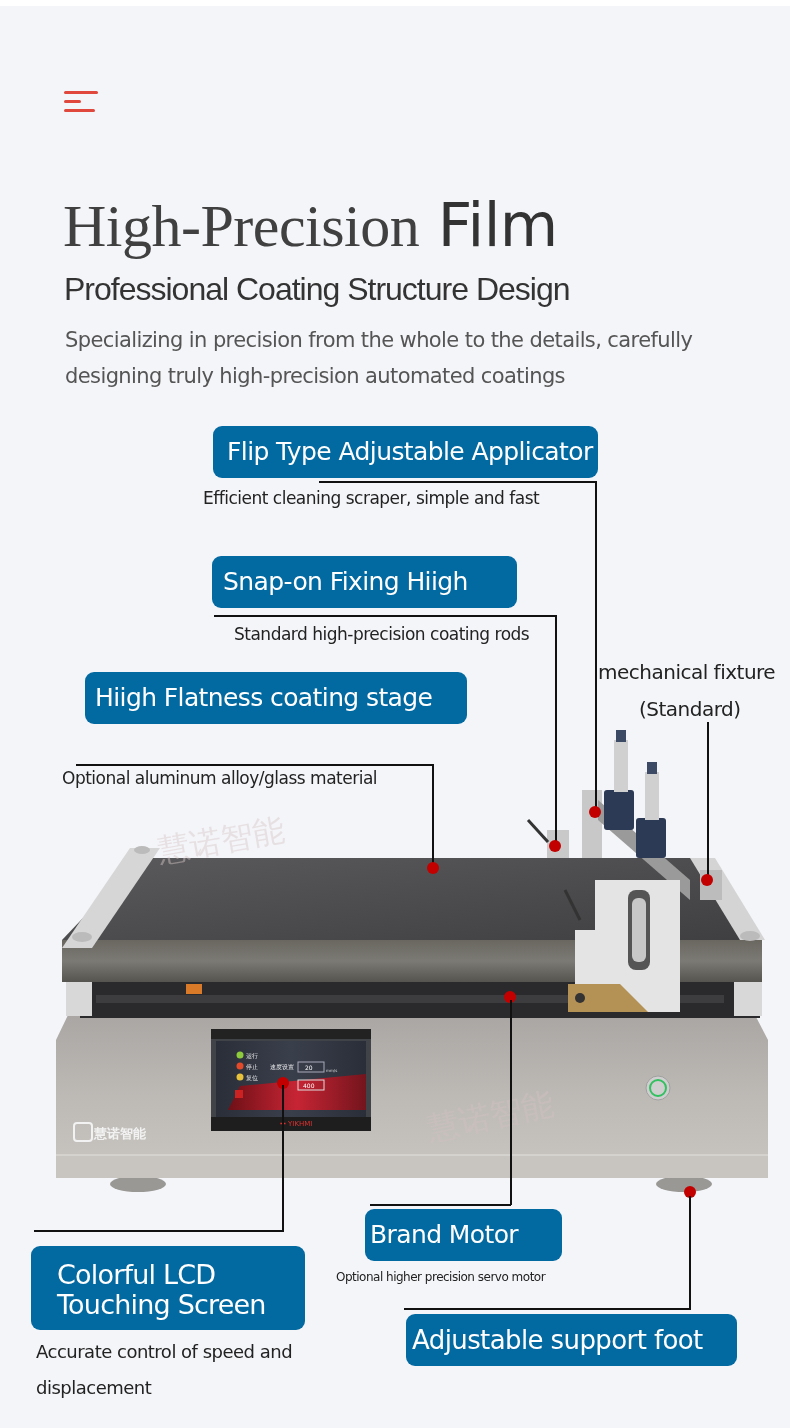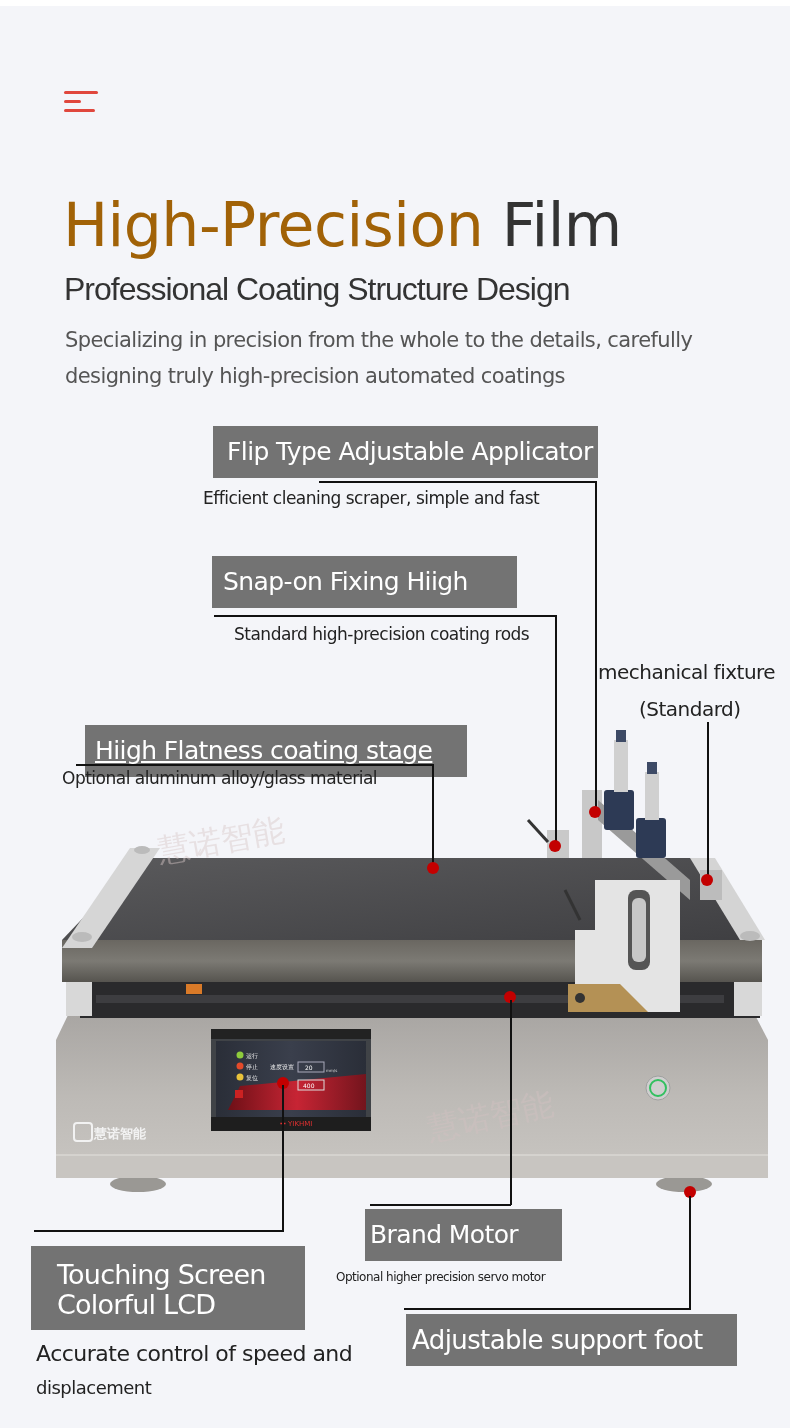--- a/index.html
+++ b/index.html
@@ -6,26 +6,26 @@
     html, body { width: 790px; height: 1428px; overflow: hidden; }
     body { background: #f4f5f9; font-family: "Liberation Sans", sans-serif; position: relative; }
     .topstrip { position:absolute; left:0; top:0; width:790px; height:6px; background:#ffffff; }
     .menu-icon { position:absolute; left:64px; top:91px; width:36px; height:22px; }
     .menu-icon span { position:absolute; left:0; height:3px; background:#e0473d; border-radius:2px; }
     .menu-icon .l1 { top:0; width:34px; }
     .menu-icon .l2 { top:9px; width:17px; }
     .menu-icon .l3 { top:18px; width:31px; }
 
     .title { position:absolute; left:63px; top:190px; font-size:60px; line-height:70px; letter-spacing:-0.5px; white-space:nowrap; font-family:"DejaVu Sans", sans-serif; font-weight:normal; }
-    .title .red { color:#a16207; }
+    .title .red { color:#404040;font-family:Liberation Serif, serif; }
     .title .dark { color:#333333; }
     .subtitle { position:absolute; left:64px; top:271px; font-size:32px; color:#333; white-space:nowrap; font-family:Liberation Sans, sans-serif; letter-spacing:-1px; }
     .desc { position:absolute; left:65px; top:322px; font-size:21px; line-height:36px; color:#555; width:690px; font-family:"DejaVu Sans", sans-serif; letter-spacing:-0.6px; }
 
-    .tag { position:absolute; background:#737373; color:#fff; font-family:"DejaVu Sans", sans-serif; white-space:nowrap; letter-spacing:-0.6px; }
+    .tag { position:absolute; background:#0369a1; color:#fff; font-family:"DejaVu Sans", sans-serif; white-space:nowrap; letter-spacing:-0.6px;border-radius:9px; }
     .note { position:absolute; color:#222; font-family:"DejaVu Sans", sans-serif; white-space:nowrap; font-size:17px; letter-spacing:-0.5px; }
     .line { position:absolute; background:#111; }
     .dot { position:absolute; width:12px; height:12px; border-radius:50%; background:#c30000; }
 
     
     .machine { position:absolute; left:0; top:0; width:790px; height:1428px; pointer-events:none; }
   </style>
 </head>
 <body>
 
@@ -158,41 +158,41 @@
 <div class="line" style="left:214px;top:615px;width:342px;height:1.5px;"></div>
 <div class="line" style="left:555px;top:615px;width:1.5px;height:230px;"></div>
 <div class="note" style="left:196px;top:624px;margin-left:38px;">Standard high-precision coating rods</div>
 <div class="dot" style="left:549px;top:840px;"></div>
 
 <div class="note" style="left:598px;top:660px;font-size:20px;text-align:right;">mechanical fixture</div>
 <div class="note" style="left:639px;top:697px;font-size:20px;">(Standard)</div>
 <div class="line" style="left:707px;top:722px;width:1.5px;height:158px;"></div>
 <div class="dot" style="left:701px;top:874px;"></div>
 
-<div class="tag" style="left:85px;top:725px;width:382px;height:52px;font-size:25px;line-height:52px;padding-left:10px;text-decoration:underline;">
+<div class="tag" style="left:85px;top:672px;width:382px;height:52px;font-size:25px;line-height:52px;padding-left:10px;">
   <span>Hiigh Flatness coating stage</span>
 </div>
 <div class="line" style="left:76px;top:764px;width:358px;height:1.5px;"></div>
 <div class="line" style="left:432px;top:764px;width:1.5px;height:104px;"></div>
 <div class="note" style="left:62px;top:768px;">Optional aluminum alloy/glass material</div>
 <div class="dot" style="left:427px;top:862px;"></div>
 
 <div class="dot" style="left:504px;top:991px;"></div>
 <div class="line" style="left:510px;top:1000px;width:1.5px;height:205px;"></div>
 <div class="line" style="left:370px;top:1204px;width:141px;height:1.5px;"></div>
 
 <div class="dot" style="left:277px;top:1077px;"></div>
 <div class="line" style="left:282px;top:1085px;width:1.5px;height:146px;"></div>
 <div class="line" style="left:34px;top:1230px;width:250px;height:1.5px;"></div>
 
 <div class="tag" style="left:31px;top:1246px;width:274px;height:84px;font-size:27px;line-height:30px;padding:14px 0 0 26px;letter-spacing:-0.8px;">
+  <div>Colorful LCD</div>
   <div>Touching Screen</div>
-  <div>Colorful LCD</div>
-</div>
-<div class="note" style="left:36px;top:1341px;font-size:22px;">Accurate control of speed and</div>
+</div>
+<div class="note" style="left:36px;top:1341px;font-size:18px;">Accurate control of speed and</div>
 <div class="note" style="left:36px;top:1377px;font-size:18px;">displacement</div>
 
 <div class="tag" style="left:365px;top:1209px;width:197px;height:52px;font-size:25px;line-height:52px;padding-left:5px;">
   <span>Brand Motor</span>
 </div>
 <div class="note" style="left:336px;top:1270px;font-size:12px;">Optional higher precision servo motor</div>
 
 <div class="dot" style="left:684px;top:1186px;"></div>
 <div class="line" style="left:689px;top:1196px;width:1.5px;height:113px;"></div>
 <div class="line" style="left:404px;top:1308px;width:287px;height:1.5px;"></div>

